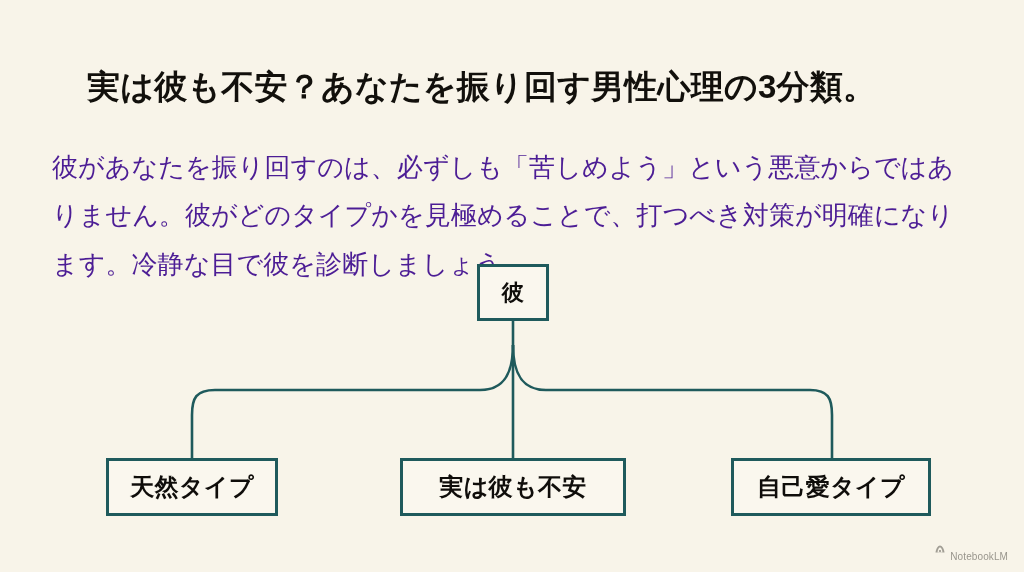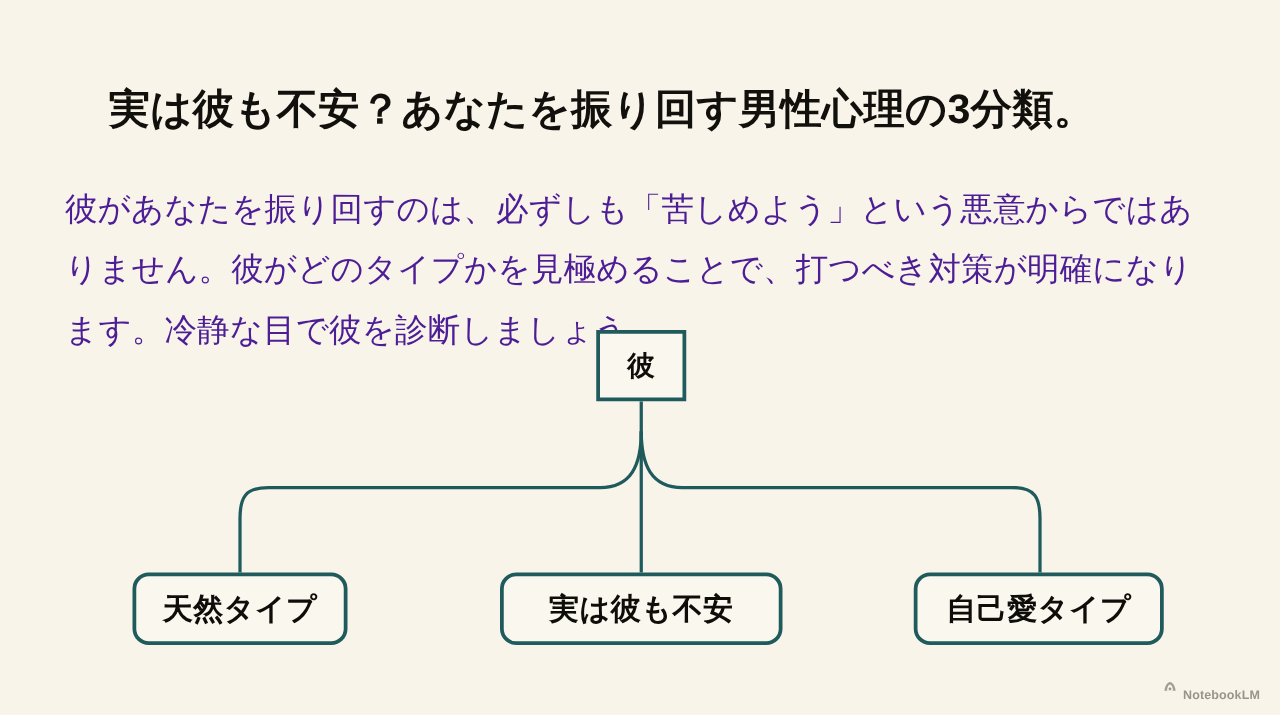--- a/index.html
+++ b/index.html
@@ -86,21 +86,20 @@
     left: 477px;
     top: 264px;
     width: 72px;
     height: 57px;
     font-size: 22px;
   }
 
   .leaf-box {
     height: 58px;
     font-size: 24px;
-    border-radius: 13px;
   }
 
   #node-natural {
     left: 106px;
     top: 458px;
     width: 172px;
   }
 
   #node-testing {
     left: 400px;
@@ -120,21 +119,21 @@
     position: absolute;
     right: 16px;
     bottom: 10px;
     display: flex;
     align-items: center;
     gap: 4px;
     opacity: 0.55;
   }
   #watermark-label {
     font-size: 10px;
-    font-weight: 700;
+    font-weight: 400;
     color: #4a4740;
     letter-spacing: 0.1px;
     margin-top: 16px;
   }
   #watermark-icon {
     width: 12px;
     height: 12px;
     display: block;
   }
 </style>

